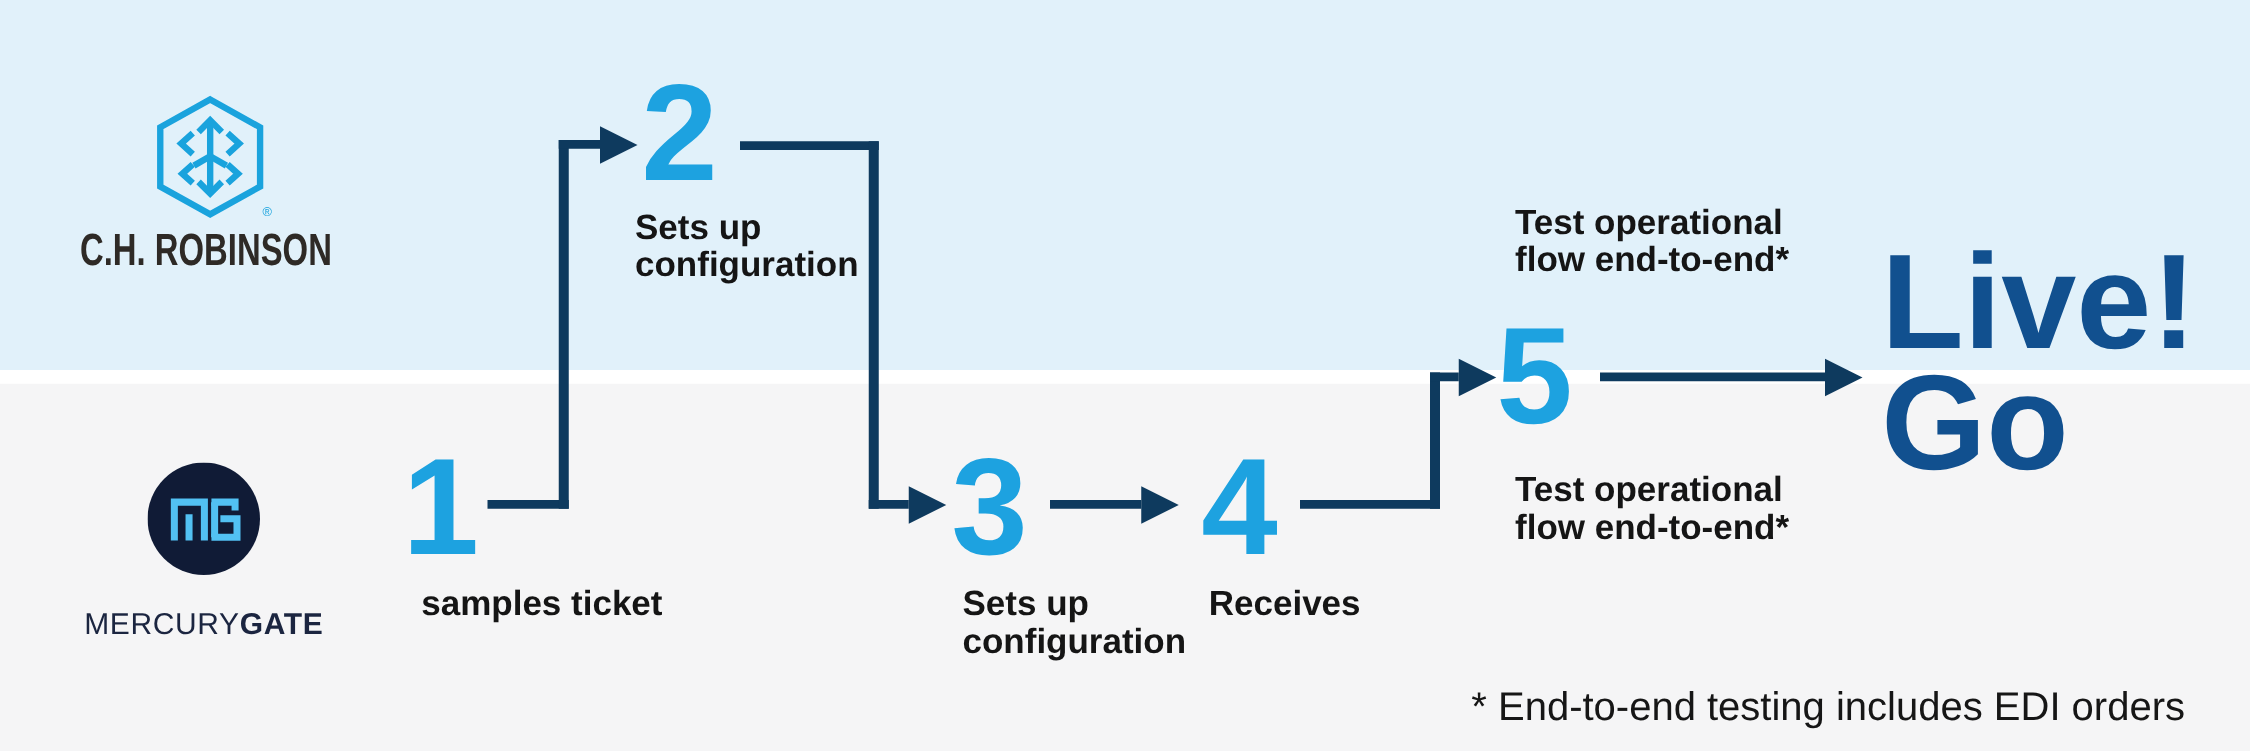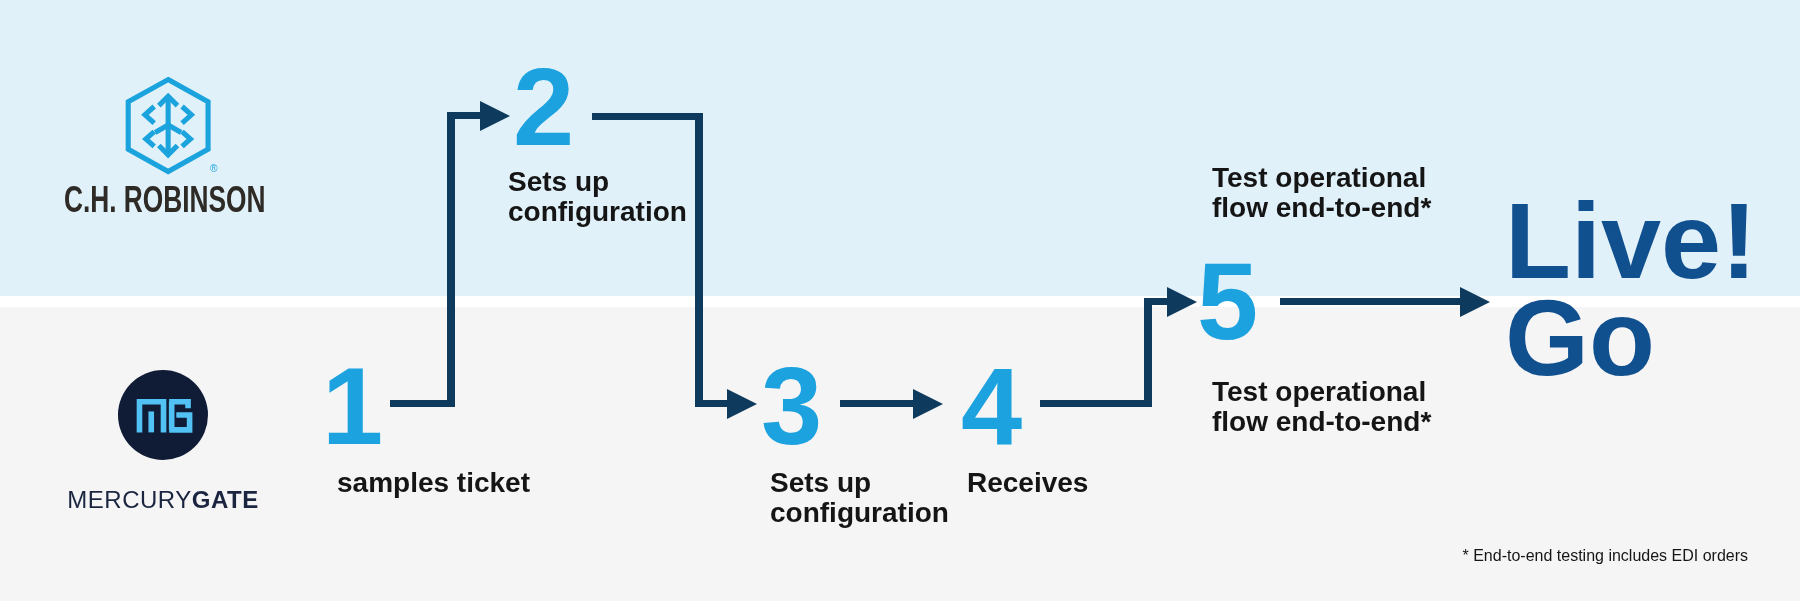--- a/index.html
+++ b/index.html
@@ -18,21 +18,21 @@
   .arr{position:absolute;width:0;height:0;
        border-top:15px solid transparent;border-bottom:15px solid transparent;
        border-left:30px solid var(--navy);}
 
   .num{position:absolute;font-size:110px;font-weight:bold;line-height:1;color:var(--cyan);}
   .steplabel{position:absolute;font-size:28px;line-height:30px;font-weight:bold;color:var(--label);white-space:nowrap;}
 
   .golive{position:absolute;left:1505px;top:192px;font-size:108px;line-height:97px;
           font-weight:bold;color:var(--golive);white-space:nowrap;}
 
-  .footnote{position:absolute;top:547px;right:52px;font-size:16px;color:#161616;white-space:nowrap;}
+  .footnote{position:absolute;top:547px;right:52px;font-size:32px;color:#161616;white-space:nowrap;}
 
   .chr-logo{position:absolute;left:120px;top:74px;}
   .chr-wordmark{position:absolute;left:64px;top:179px;font-size:36px;font-weight:bold;
                 color:#2e2a26;letter-spacing:0px;transform:scaleX(0.73);transform-origin:left top;
                 white-space:nowrap;}
   .mg-logo{position:absolute;left:118px;top:370px;}
   .mg-wordmark{position:absolute;left:62px;top:486px;width:202px;text-align:center;
                font-size:24px;color:#1b2540;white-space:nowrap;letter-spacing:0.5px;}
   .mg-wordmark .reg{font-weight:400;}
   .mg-wordmark .bold{font-weight:bold;letter-spacing:0.5px;}

